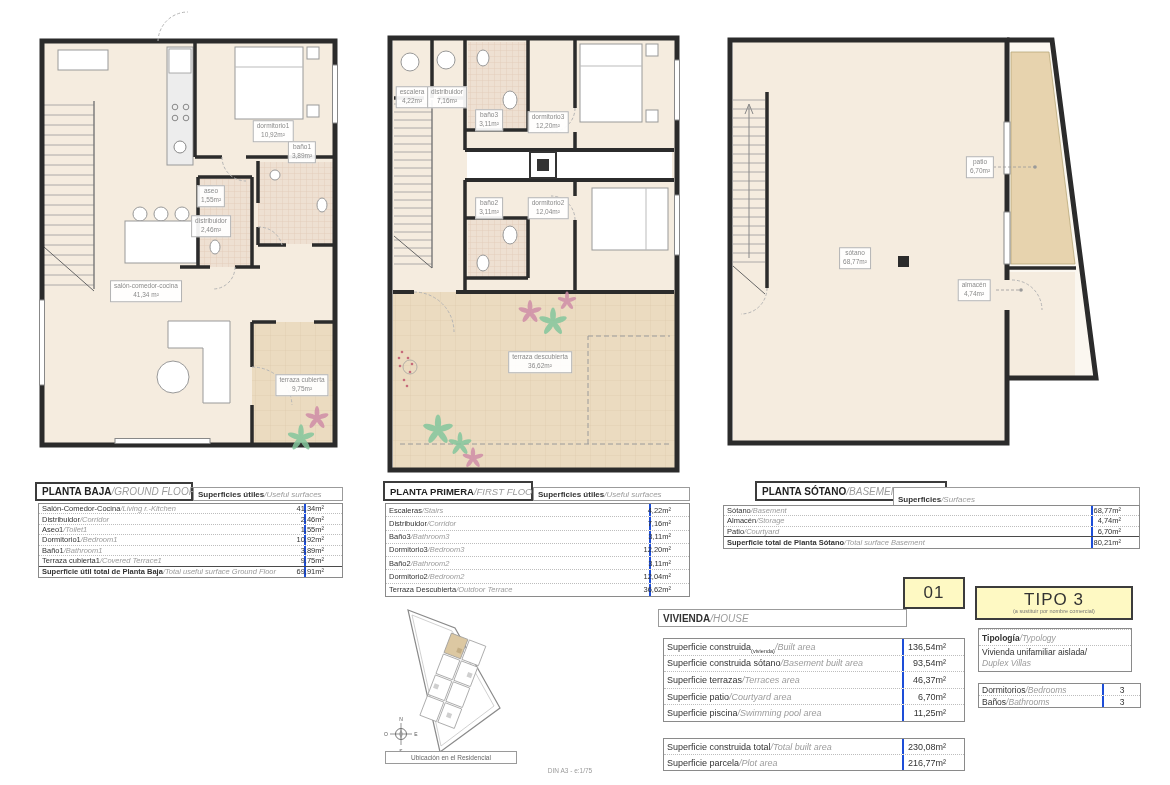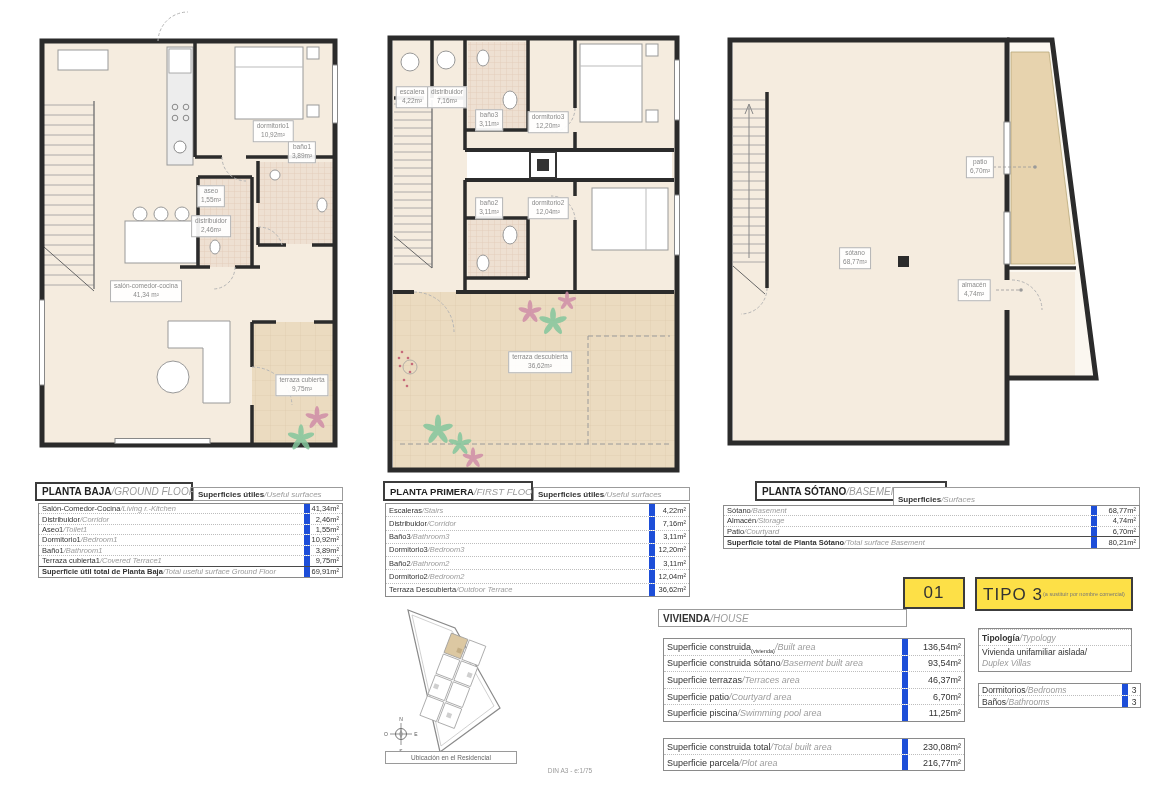--- a/index.html
+++ b/index.html
@@ -25,31 +25,31 @@
   .tbl{position:absolute;z-index:2;border:1px solid #8a8a8a;background:#fff;
        display:flex;flex-direction:column;box-sizing:border-box;}
   .rows{flex:1;display:flex;flex-direction:column;min-height:0;}
   .trow{flex:1;display:flex;align-items:stretch;border-top:1px dotted #bdbdbd;min-height:0;}
   .rows .trow:first-child{border-top:none;}
   .trow .lab{flex:1;display:flex;align-items:center;padding:0 3px;white-space:nowrap;overflow:hidden;}
   .trow .es{color:#333;}
   .trow .sub{color:#333;font-size:5.5px;align-self:flex-end;padding-bottom:1px;}
   .trow .en{font-style:italic;color:#9b9b9b;}
   .trow .val{display:flex;align-items:center;justify-content:flex-end;
-             border-left:6px solid #1d4ed8;padding:0 3px;color:#333;box-sizing:border-box;}
+             border-left:2px solid #1d4ed8;padding:0 18px;color:#333;box-sizing:border-box;}
   .trow.total{flex:0 0 auto;border-top:1px solid #4a4a4a;}
   .trow.total .es{font-weight:bold;}
   .sm{font-size:7.5px;}
   .md{font-size:9px;}
   .tbl-g .total{height:10.5px;} .tbl-f .total{height:11.6px;} .tbl-b .total{height:11px;}
   .v38{width:38px;} .v40{width:40px;} .v48{width:48px;} .v62{width:62px;} .v18{width:18px;}
   
-  .bigbox{position:absolute;z-index:2;border:2px solid #3c3c3c;background:#fde047;
+  .bigbox{position:absolute;z-index:2;border:2px solid #3c3c3c;background:#fef9c3;
           display:flex;align-items:center;justify-content:center;color:#333;box-sizing:border-box;}
-  .tipo{flex-direction:row;line-height:1;}
+  .tipo{flex-direction:column;line-height:1;margin-top:9px;}
   .tipo .tname{font-size:17px;letter-spacing:1px;}
   .tipo .tnote{font-size:5.5px;color:#777;margin-top:1px;}
   .unitnum{font-size:17px;letter-spacing:1px;}
   
   .twoLine{white-space:normal !important;line-height:1.25;display:block !important;}
   .twoLine .es,.twoLine .en{display:block;}
   .caption{position:absolute;z-index:3;border:1px solid #9a9a9a;background:#fff;
            font-size:6.5px;color:#666;display:flex;align-items:center;justify-content:center;box-sizing:border-box;}
   .footer{position:absolute;z-index:2;font-size:6.5px;color:#9a9a9a;}
 </style>

